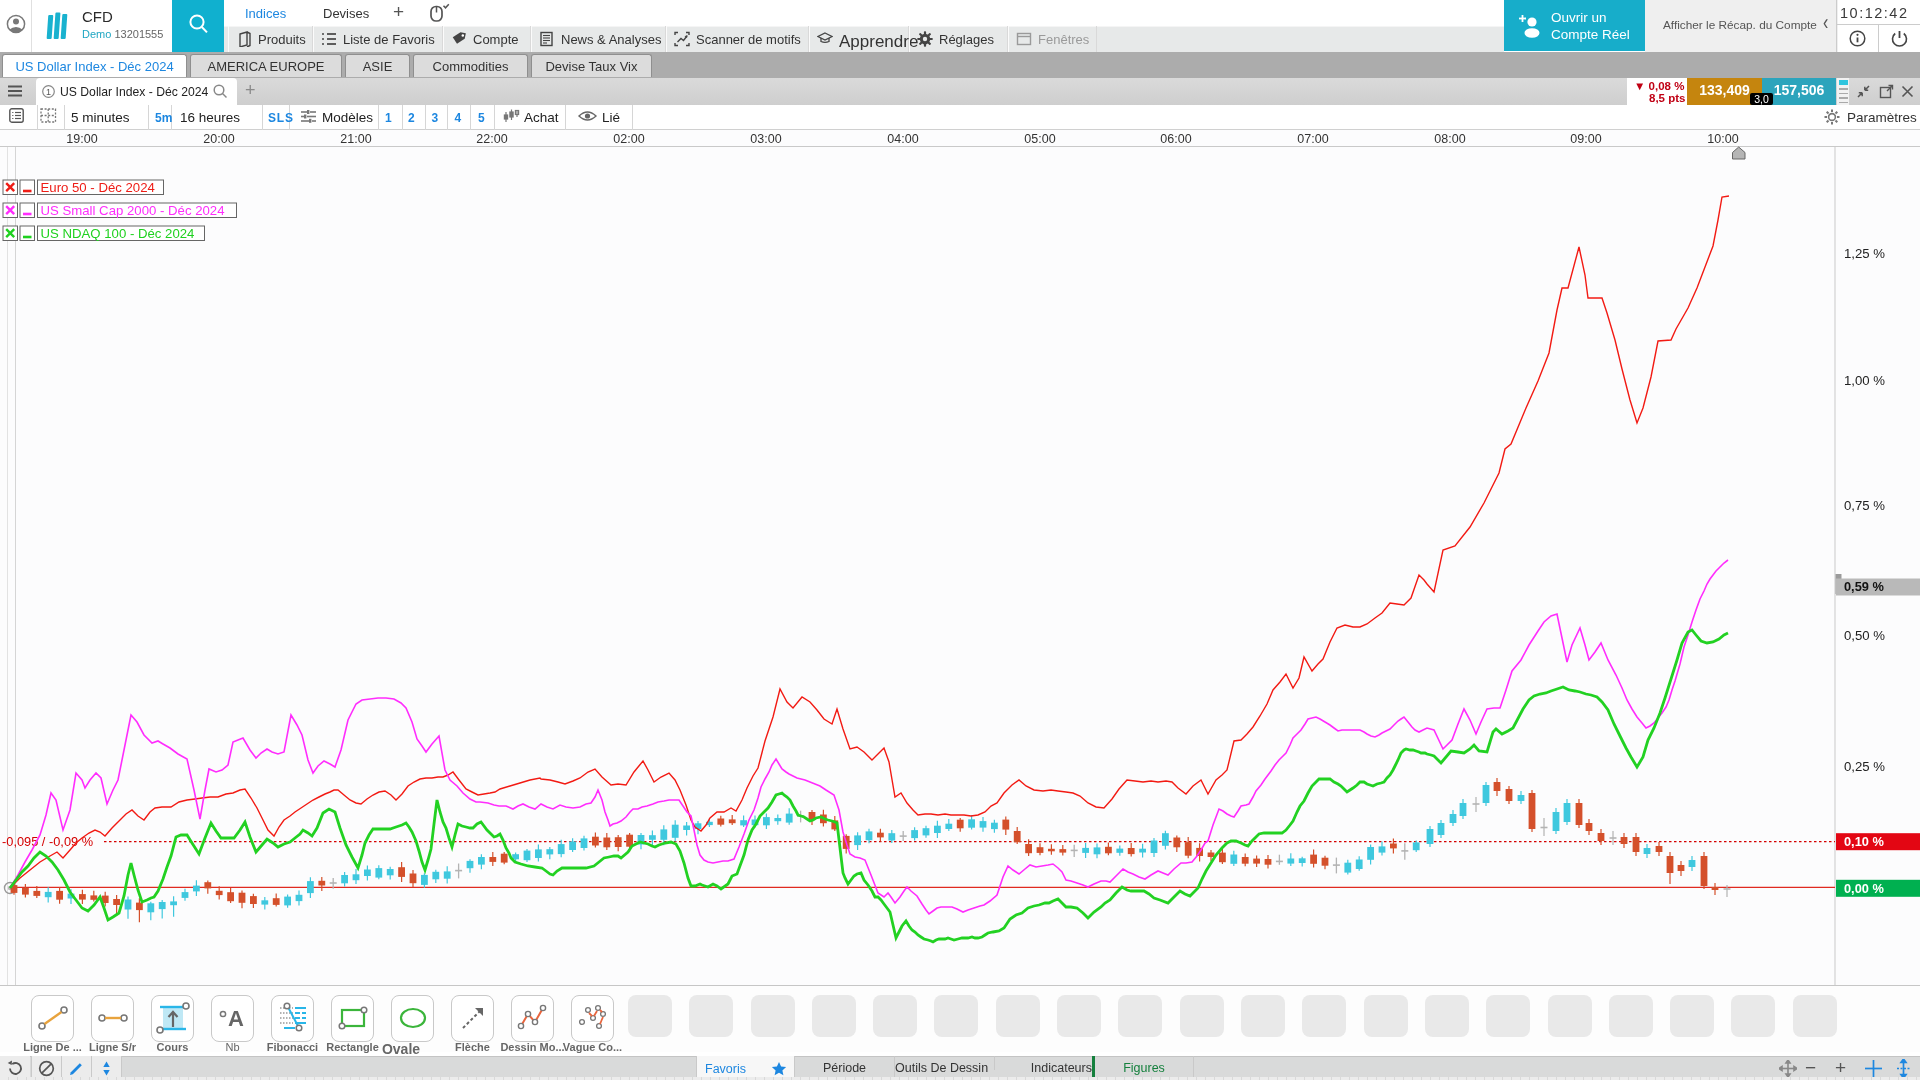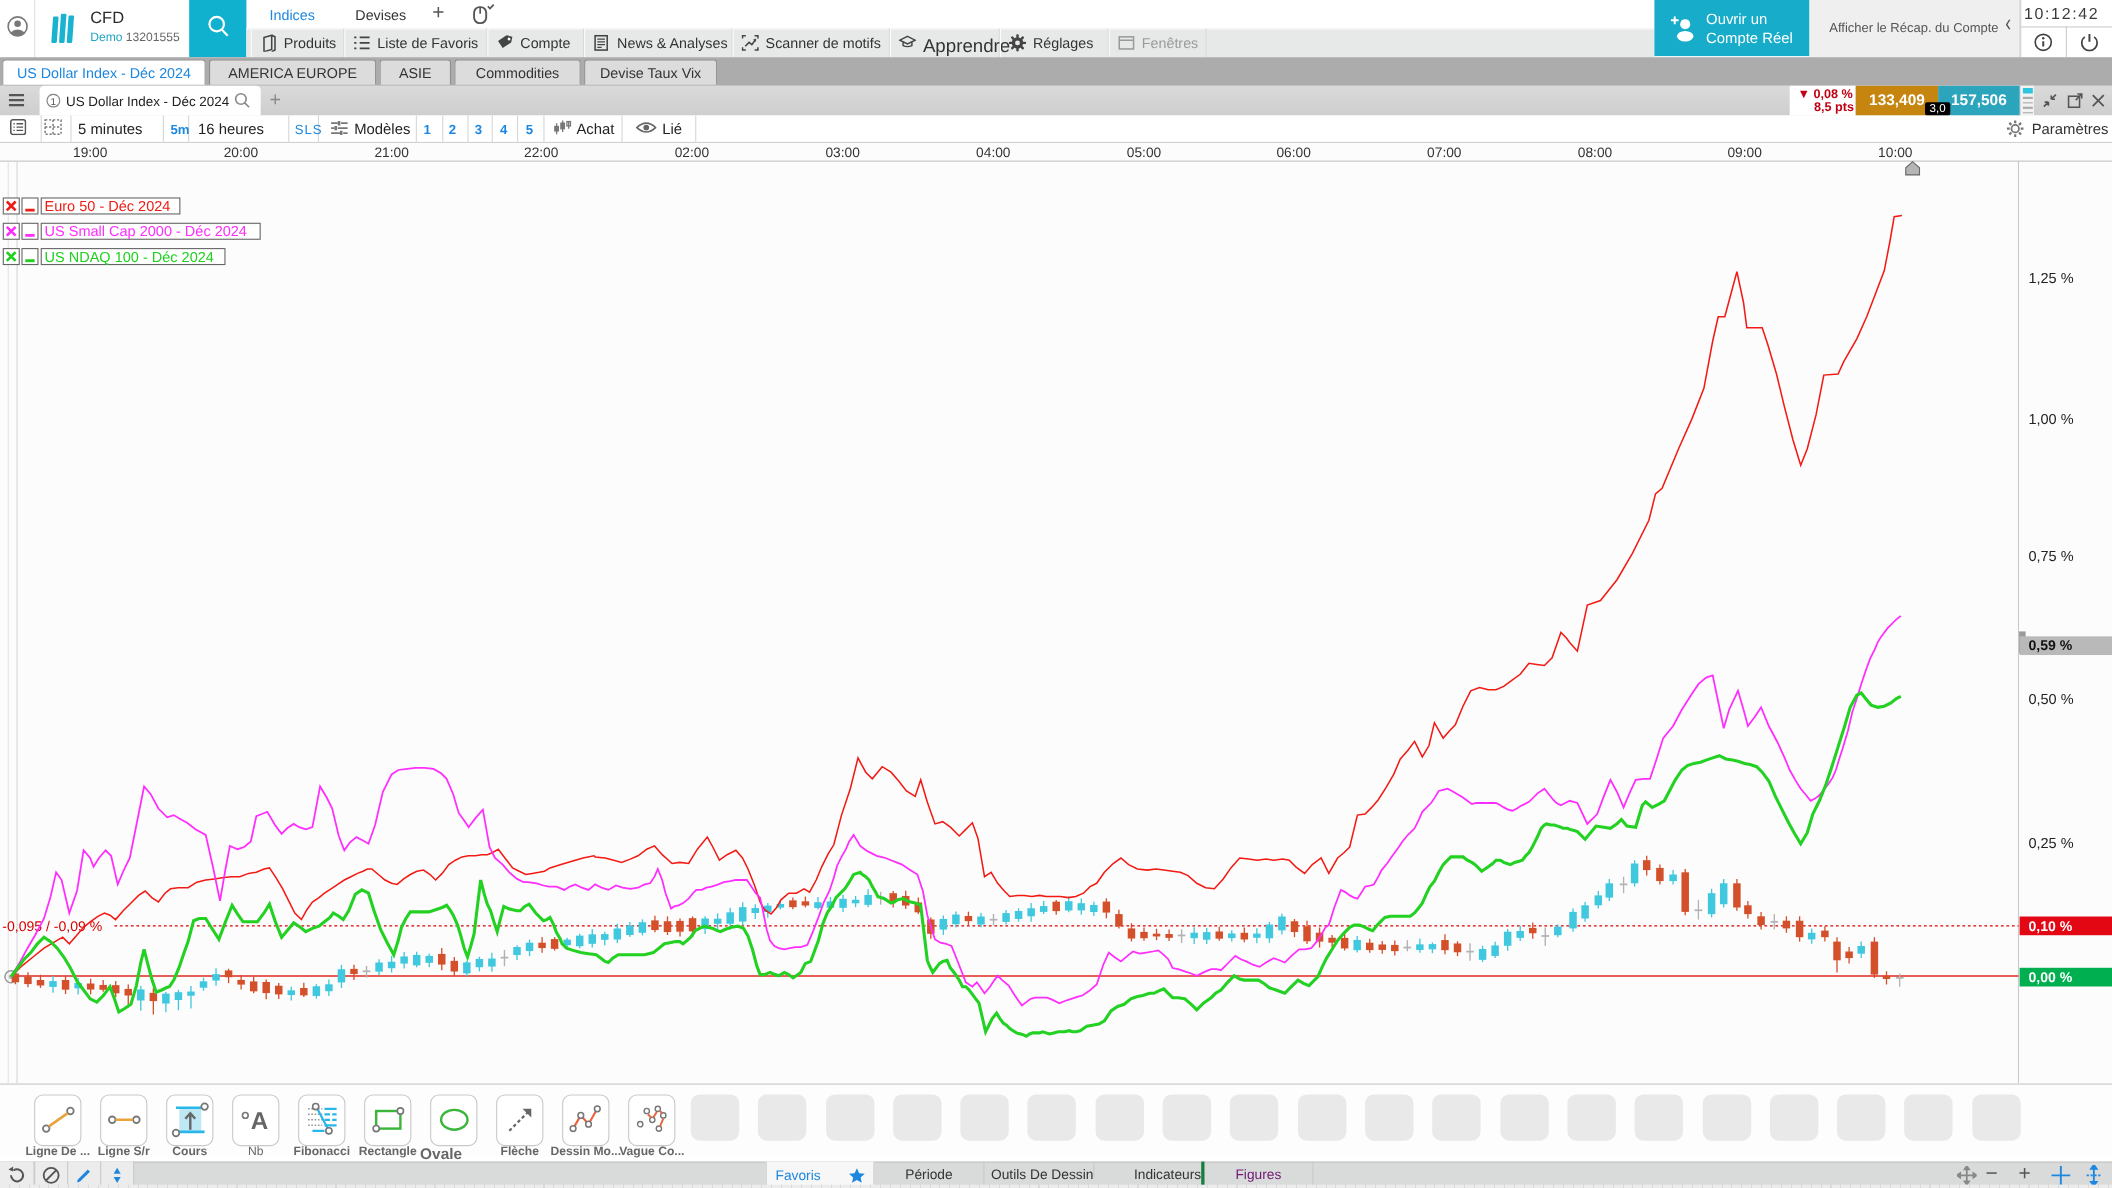--- a/index.html
+++ b/index.html
@@ -572,21 +572,21 @@
 <svg class="abs" style="left:40px;top:108px" width="17" height="15" viewBox="0 0 17 15">
     <g fill="none" stroke="#777" stroke-width="1.3" stroke-dasharray="2,1.6">
       <rect x="1" y="1" width="14.5" height="13"></rect>
       <line x1="8.2" y1="1" x2="8.2" y2="14"></line>
       <line x1="1" y1="7.5" x2="15.5" y2="7.5"></line>
     </g>
   </svg>
 <div class="txt" style="left:71px;top:110px;font-size:13.5px;color:#222">5 minutes</div>
 <div class="txt" style="left:155px;top:111px;font-size:12px;font-weight:bold;color:#1d87e0">5m</div>
 <div class="txt" style="left:180px;top:110px;font-size:13.5px;color:#222">16 heures</div>
-<div class="txt" style="left:268px;top:111px;font-size:12px;font-weight:normal;color:#1d87e0;letter-spacing:0.8px">SLS</div>
+<div class="txt" style="left:268px;top:111px;font-size:12px;font-weight:bold;color:#1d87e0;letter-spacing:0.8px">SLS</div>
 <svg class="abs" style="left:300px;top:109px" width="17" height="15" viewBox="0 0 17 15">
     <g stroke="#777" stroke-width="1.6">
       <line x1="1" y1="3" x2="7" y2="3"></line>
       <line x1="10" y1="3" x2="16" y2="3"></line>
       <line x1="1" y1="7.5" x2="4" y2="7.5"></line>
       <line x1="7" y1="7.5" x2="16" y2="7.5"></line>
       <line x1="1" y1="12" x2="9" y2="12"></line>
       <line x1="12" y1="12" x2="16" y2="12"></line>
     </g>
     <g fill="#777">
@@ -774,23 +774,23 @@
 <svg class="abs" style="left:98px;top:1060px" width="17" height="17" viewBox="0 0 17 17">
     <path d="M8.5 1.5 l3.2 5.5 h-6.4 Z" fill="#1d87e0"></path>
     <path d="M8.5 15.5 l3.2-5.5 h-6.4 Z" fill="#1d87e0"></path>
   </svg>
 <div class="abs" style="left:696px;top:1056px;width:99px;height:24px;background:#f7f7f7"></div>
 <div class="txt" style="left:705px;top:1062px;font-size:12.5px;color:#1d87e0">Favoris</div>
 <svg class="abs" style="left:771px;top:1061px" width="16" height="16" viewBox="0 0 16 16">
     <path d="M8 1 l2.1 4.6 5 0.5 -3.7 3.3 1 4.9 -4.4-2.5 -4.4 2.5 1-4.9 -3.7-3.3 5-0.5 Z" fill="#1d87e0"></path>
   </svg>
 <div class="abs" style="left:795px;top:1056px;width:100px;height:24px;border-right:1px solid #c9c9c9;text-align:center;line-height:24px;font-size:12.5px;color:#333">Période</div>
-<div class="abs" style="left:895px;top:1056px;width:100px;height:14px;border-right:1px solid #c9c9c9;text-align:right;line-height:24px;font-size:12.5px;color:#333">Outils De Dessin</div>
+<div class="abs" style="left:895px;top:1056px;width:100px;height:14px;border-right:1px solid #c9c9c9;text-align:left;line-height:24px;font-size:12.5px;color:#333">Outils De Dessin</div>
 <div class="abs" style="left:995px;top:1056px;width:100px;height:24px;border-right:3px solid #15803d;text-align:right;line-height:24px;font-size:12.5px;color:#333">Indicateurs</div>
-<div class="abs" style="left:1095px;top:1056px;width:99px;height:24px;border-right:1px solid #c9c9c9;text-align:center;line-height:24px;font-size:12.5px;color:#701a75">Figures</div>
+<div class="abs" style="left:1095px;top:1056px;width:99px;height:24px;border-right:1px solid #c9c9c9;text-align:center;line-height:24px;font-size:12.5px;color:#15803d">Figures</div>
 <div class="abs" style="left:696px;top:1056px;width:1px;height:24px;background:#c9c9c9"></div>
 <div class="abs" style="left:794px;top:1056px;width:1px;height:24px;background:#c9c9c9"></div>
 <svg class="abs" style="left:1779px;top:1060px" width="18" height="17" viewBox="0 0 18 17">
     <g stroke="#888" stroke-width="1.6" fill="#888">
       <line x1="9" y1="2" x2="9" y2="15"></line>
       <line x1="2" y1="8.5" x2="16" y2="8.5"></line>
       <path d="M9 0 l2 3 h-4 Z M9 17 l2-3 h-4 Z M0 8.5 l3-2 v4 Z M18 8.5 l-3-2 v4 Z"></path>
     </g>
   </svg>
 <div class="txt" style="left:1805px;top:1057px;font-size:19px;color:#555">−</div>

